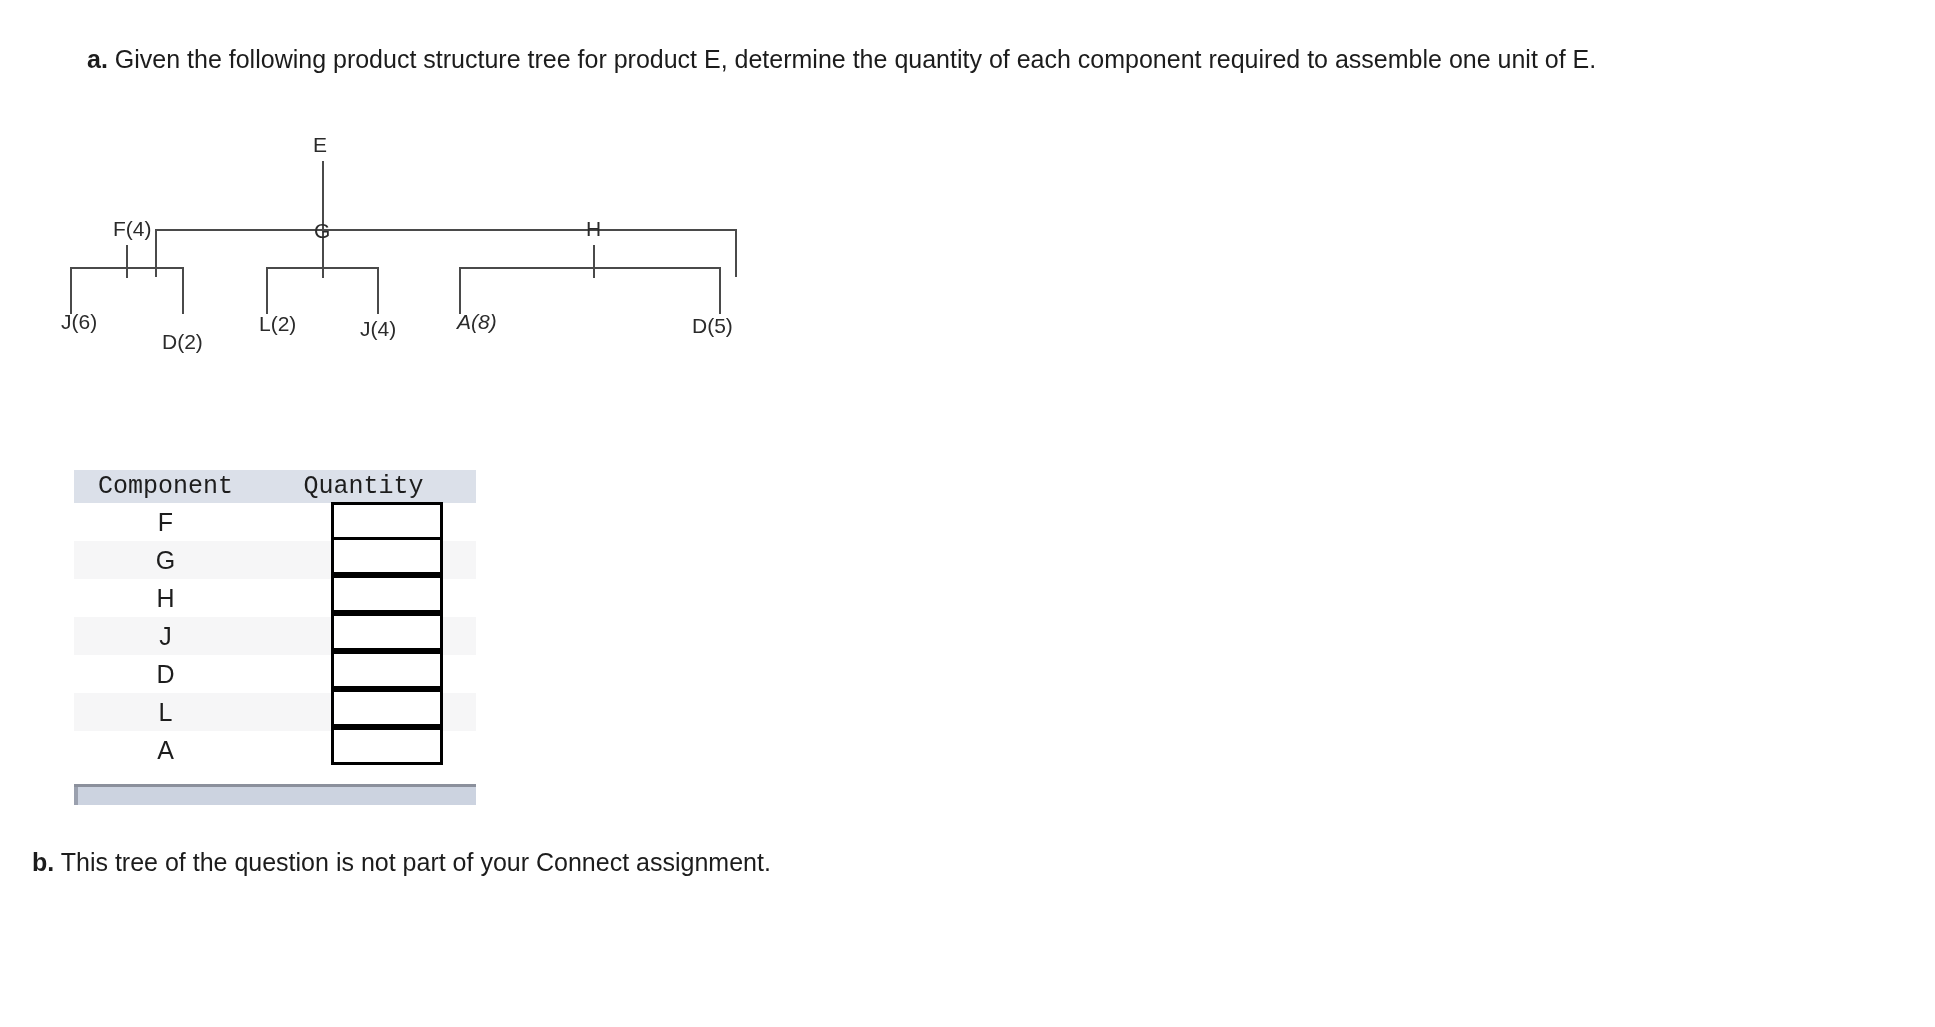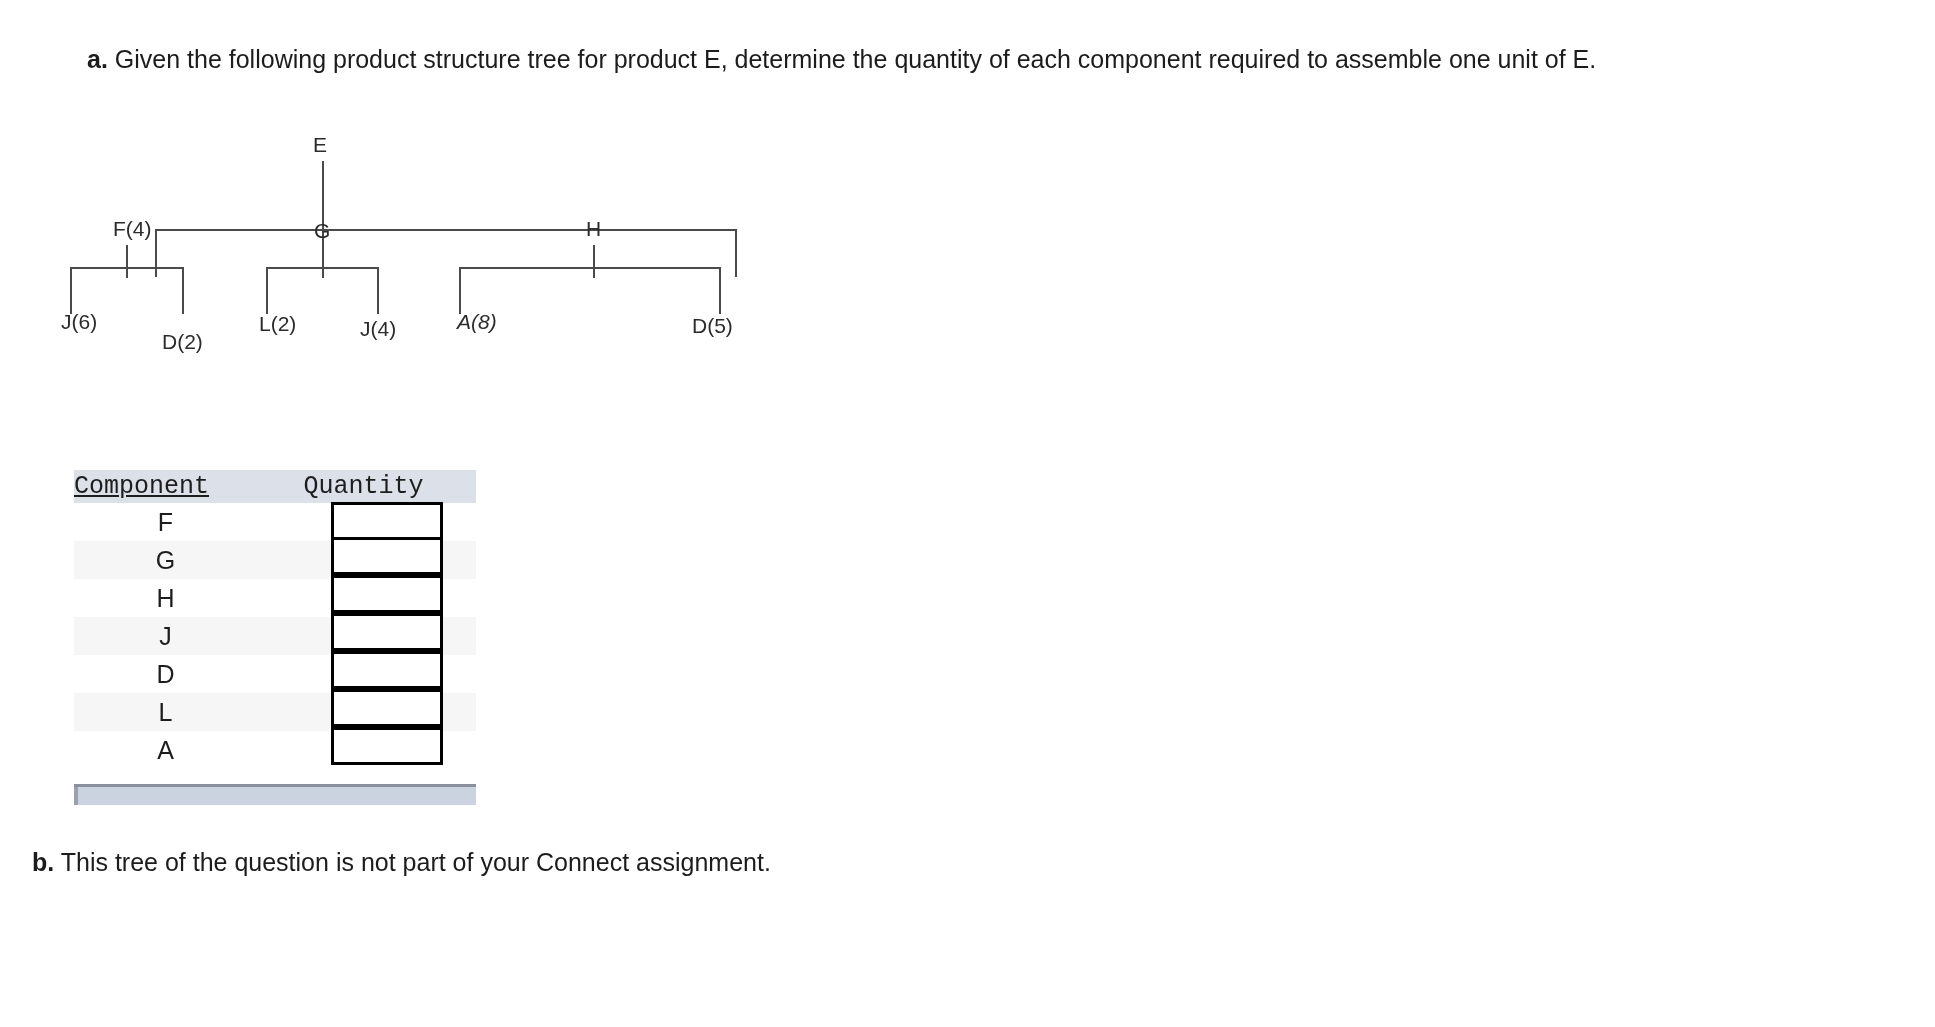--- a/index.html
+++ b/index.html
@@ -78,24 +78,23 @@
     background: #dbe0e9;
     height: 33px;
     display: flex;
     align-items: center;
     font-family: "Liberation Mono", monospace;
     font-size: 25px;
     color: #1d1d1d;
   }
   .hdr-component {
     width: 195px;
-    text-align: left;
+    text-align: center;
     padding-right: 12px;
     box-sizing: border-box;
-    text-decoration: underline;
   }
   .hdr-quantity {
     flex: 1;
     text-align: center;
     box-sizing: border-box;
     padding-right: 18px;
   }
   .tbl-row {
     height: 38px;
     display: flex;

